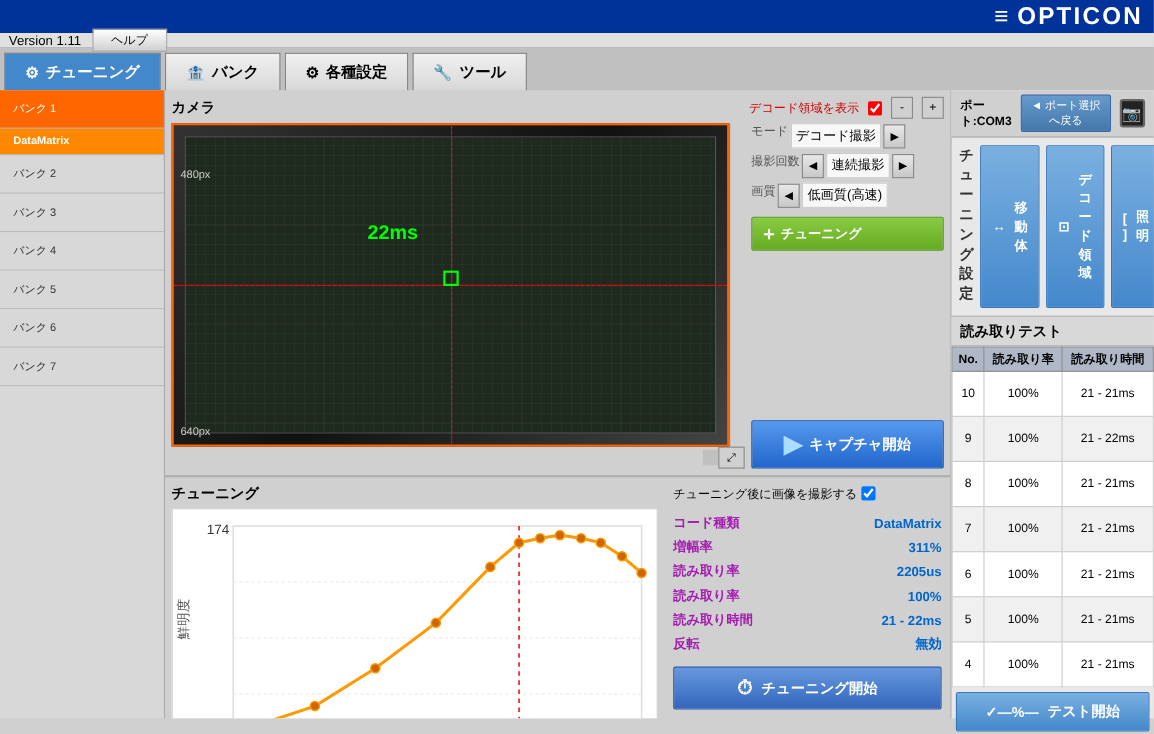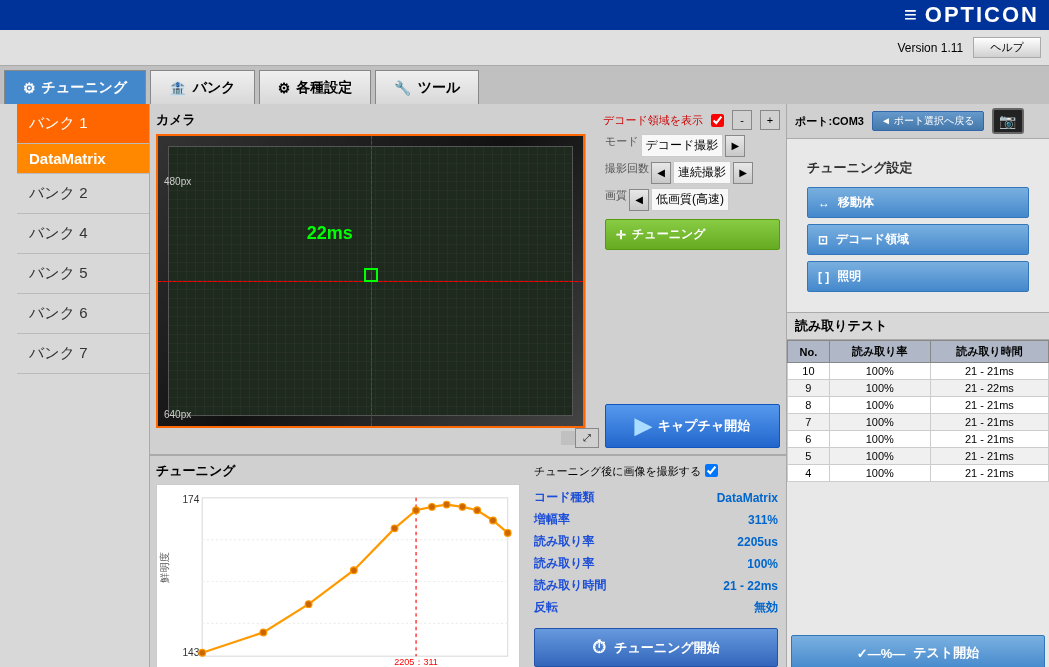--- a/index.html
+++ b/index.html
@@ -3,56 +3,56 @@
   <meta charset="utf-8">
   <style>
     * { box-sizing: border-box; margin: 0; padding: 0; }
     body { font-family: 'MS Gothic', 'Meiryo', sans-serif; font-size: 12px; background: #d0d0d0; width: 1049px; height: 667px; overflow: hidden; }
 
     
     .header { background: #003399; height: 30px; display: flex; align-items: center; justify-content: flex-end; padding-right: 10px; }
     .header-logo { color: white; font-size: 22px; font-weight: bold; letter-spacing: 2px; display: flex; align-items: center; gap: 6px; }
 
     
-    .topbar { background: #e0e0e0; height: 36px; display: flex; align-items: center; padding: 0 8px; gap: 10px; border-bottom: 1px solid #aaa; justify-content: flex-end; }
+    .topbar { background: #e0e0e0; height: 14px; display: flex; align-items: center; padding: 0 8px; gap: 10px; border-bottom: 1px solid #aaa; }
     .topbar-help { background: linear-gradient(to bottom, #ffffff, #d0d0d0); border: 1px solid #aaa; padding: 2px 16px; font-size: 11px; cursor: pointer; }
 
     
     .navtabs { background: #c0c0c0; height: 38px; display: flex; align-items: stretch; gap: 4px; padding: 4px 4px 0; }
     .navtab { display: flex; align-items: center; gap: 6px; padding: 4px 18px; border: 1px solid #888; border-bottom: none; cursor: pointer; font-size: 14px; font-weight: bold; background: linear-gradient(to bottom, #f0f0f0, #d8d8d8); }
     .navtab.active { background: #4488cc; color: white; }
 
     
     .main { display: flex; height: calc(667px - 30px - 28px - 38px); }
 
     
     .sidebar { width: 150px; background: #d8d8d8; border-right: 1px solid #aaa; display: flex; flex-direction: column; }
-    .sidebar-item { padding: 10px 12px; border-bottom: 1px solid #bbb; cursor: pointer; font-size: 15px; color: #333; margin-left: 17px; }
+    .sidebar-item { padding: 10px 12px; border-bottom: 1px solid #bbb; cursor: pointer; font-size: 10px; color: #333; }
     .sidebar-item.active { background: #ff6600; color: white; }
     .sidebar-item.subitem { background: #ff8800; color: white; font-weight: bold; padding: 6px 12px; }
 
     
-    .right-panel { width: 263px; background: #e8e8e8; border-left: 1px solid #aaa; display: flex; flex-direction: column; }
+    .right-panel { width: 185px; background: #e8e8e8; border-left: 1px solid #aaa; display: flex; flex-direction: column; }
     .right-top { padding: 4px 8px; background: #d0d0d0; border-bottom: 1px solid #aaa; display: flex; align-items: center; gap: 8px; }
     .port-label { font-size: 11px; font-weight: bold; }
     .port-back-btn { background: linear-gradient(to bottom, #6699cc, #4477aa); color: white; border: 1px solid #3366aa; padding: 2px 8px; font-size: 10px; cursor: pointer; border-radius: 2px; display: flex; align-items: center; gap: 4px; }
     .camera-icon { width: 32px; height: 26px; background: #222; border: 2px solid #666; border-radius: 3px; display: flex; align-items: center; justify-content: center; color: #aaa; font-size: 14px; }
 
     
-    .tuning-settings { padding: 20px; display: flex; flex-direction: column; gap: 6px; }
+    .tuning-settings { padding: 7px; display: flex; flex-direction: row; gap: 6px; }
     .tuning-settings-title { font-size: 13px; font-weight: bold; color: #333; margin-bottom: 4px; }
     .tuning-btn { background: linear-gradient(to bottom, #7ab0e0, #4488cc); color: white; border: 1px solid #3377bb; padding: 6px 10px; cursor: pointer; font-size: 12px; font-weight: bold; display: flex; align-items: center; gap: 8px; border-radius: 2px; }
 
     
     .read-test { flex: 1; display: flex; flex-direction: column; border-top: 1px solid #aaa; }
     .read-test-title { padding: 4px 8px; font-size: 13px; font-weight: bold; background: #d8d8d8; border-bottom: 1px solid #aaa; }
     .read-test-table { flex: 1; overflow-y: auto; }
     .read-test-table table { width: 100%; border-collapse: collapse; font-size: 11px; }
     .read-test-table th { background: #b0b8c8; padding: 3px 4px; border: 1px solid #888; text-align: center; }
-    .read-test-table td { padding: 2px 4px; border: 1px solid #ccc; text-align: center; background: white; }
+    .read-test-table td { padding: 14px 4px; border: 1px solid #ccc; text-align: center; background: white; }
     .read-test-table tr:nth-child(even) td { background: #f0f0f0; }
     .read-test-btn { background: linear-gradient(to bottom, #7ab0e0, #4488cc); color: white; border: 1px solid #3377bb; padding: 8px; cursor: pointer; font-size: 13px; font-weight: bold; display: flex; align-items: center; justify-content: center; gap: 8px; margin: 4px; border-radius: 2px; }
 
     
     .center { flex: 1; display: flex; flex-direction: column; overflow: hidden; }
 
     
     .camera-section { flex: 1; padding: 6px; display: flex; flex-direction: column; border-bottom: 1px solid #aaa; min-height: 0; }
     .camera-header { display: flex; align-items: center; gap: 8px; margin-bottom: 4px; }
     .camera-title { font-size: 13px; font-weight: bold; }
@@ -88,21 +88,21 @@
     .tuning-section { height: 220px; display: flex; gap: 0; border-top: 1px solid #aaa; }
     .tuning-chart-area { flex: 1; padding: 6px; display: flex; flex-direction: column; }
     .tuning-title { font-size: 13px; font-weight: bold; margin-bottom: 4px; }
     .chart-container { flex: 1; position: relative; background: white; border: 1px solid #ccc; }
     .chart-svg { width: 100%; height: 100%; }
 
     
     .tuning-info { width: 260px; padding: 8px; display: flex; flex-direction: column; gap: 3px; }
     .tuning-after { display: flex; align-items: flex-start; gap: 4px; margin-bottom: 6px; font-size: 11px; }
     .info-row { display: flex; justify-content: space-between; align-items: center; padding: 1px 0; }
-    .info-label { font-size: 12px; color: #1d4ed8; font-weight: bold; }
+    .info-label { font-size: 12px; color: #a21caf; font-weight: bold; }
     .info-value { font-size: 12px; color: #0066cc; font-weight: bold; }
     .tuning-start-btn { background: linear-gradient(to bottom, #6699dd, #3366bb); color: white; border: 1px solid #2255aa; padding: 8px; cursor: pointer; font-size: 13px; font-weight: bold; display: flex; align-items: center; justify-content: center; gap: 8px; border-radius: 2px; margin-top: auto; }
     .gauge-icon { font-size: 18px; }
     .scrollbar-corner { width: 14px; height: 14px; background: #c0c0c0; }
   </style>
 </head>
 <body>
 
 <div class="header">
   <div class="header-logo">
@@ -134,20 +134,21 @@
     <span>ツール</span>
   </div>
 </div>
 
 <div class="main">
 
   <div class="sidebar">
     <div class="sidebar-item active">バンク 1</div>
     <div class="sidebar-item subitem">DataMatrix</div>
     <div class="sidebar-item">バンク 2</div>
+    <div class="sidebar-item">バンク 3</div>
     <div class="sidebar-item">バンク 4</div>
     <div class="sidebar-item">バンク 5</div>
     <div class="sidebar-item">バンク 6</div>
     <div class="sidebar-item">バンク 7</div>
   </div>
 
   <div class="center">
 
     <div class="camera-section">
       <div class="camera-header">

